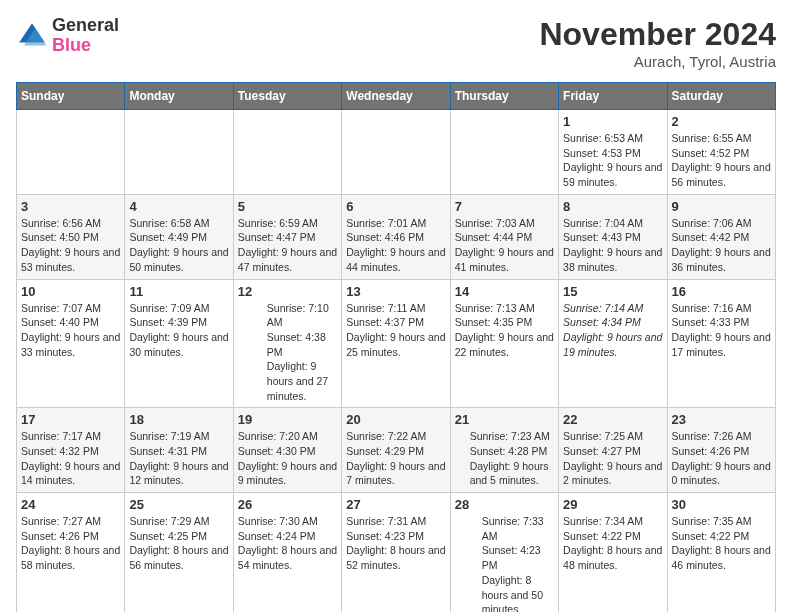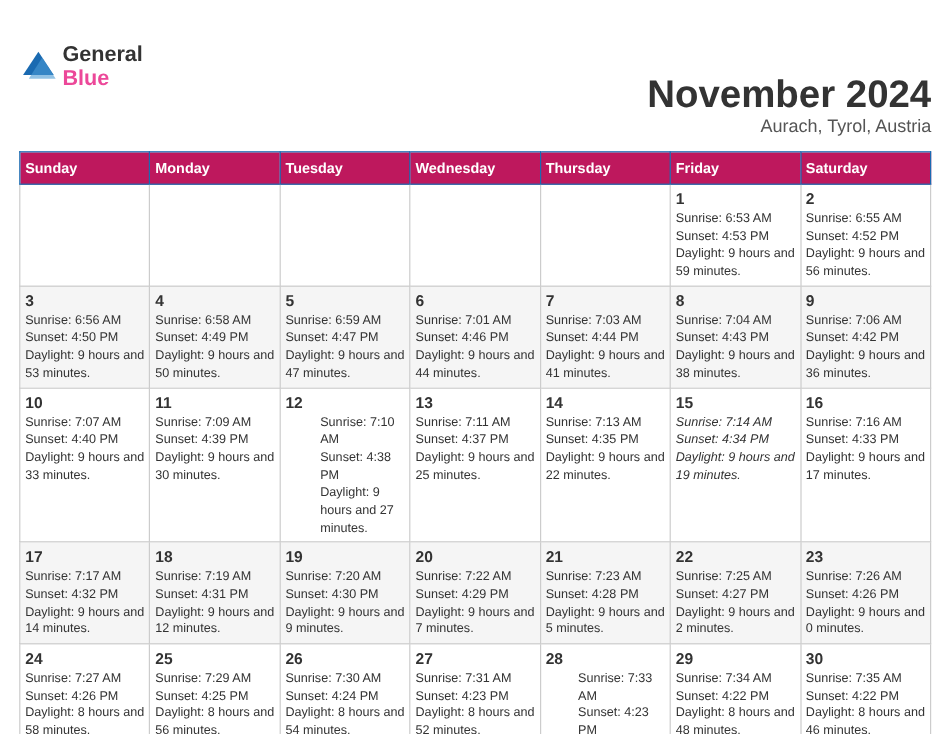--- a/index.html
+++ b/index.html
@@ -13,53 +13,51 @@
     .header {
       display: flex;
       justify-content: space-between;
       align-items: flex-start;
       margin-bottom: 12px;
     }
     .logo {
       display: flex;
       align-items: center;
       gap: 4px;
-      margin-top: 20px;
     }
     .logo-text {
       font-size: 18px;
       font-weight: bold;
       line-height: 1.1;
     }
     .logo-text .general { color: #333; }
     .logo-text .blue { color: #ec4899; }
     .logo-icon {
       width: 32px;
       height: 32px;
     }
     .title-block {
       text-align: right;
     }
     .month-title {
       font-size: 32px;
       font-weight: bold;
       color: #333;
-      margin-top: 44px;
     }
     .location {
       font-size: 15px;
       color: #555;
     }
     .calendar {
       width: 100%;
       border-collapse: collapse;
       font-size: 11px;
     }
     .calendar th {
-      background: #be185d;
+      background: #737373;
       color: #fff;
       padding: 6px 4px;
       text-align: left;
       font-size: 12px;
       border: 1px solid #1a6ab1;
     }
     .calendar td {
       border: 1px solid #ccc;
       vertical-align: top;
       padding: 4px;
@@ -246,21 +244,21 @@
 Daylight: 9 hours and 9 minutes.</div>
         </td>
         <td>
           <span class="day-number">20</span>
           <div class="day-info" style="white-space: pre-line;">Sunrise: 7:22 AM
 Sunset: 4:29 PM
 Daylight: 9 hours and 7 minutes.</div>
         </td>
         <td>
           <span class="day-number">21</span>
-          <div class="day-info" style="white-space: pre-line;">Sunrise: 7:23 AM
+          <div class="day-info" style="white-space: pre-line; margin-left: 15px;">Sunrise: 7:23 AM
 Sunset: 4:28 PM
 Daylight: 9 hours and 5 minutes.</div>
         </td>
         <td>
           <span class="day-number">22</span>
           <div class="day-info" style="white-space: pre-line;">Sunrise: 7:25 AM
 Sunset: 4:27 PM
 Daylight: 9 hours and 2 minutes.</div>
         </td>
         <td>

